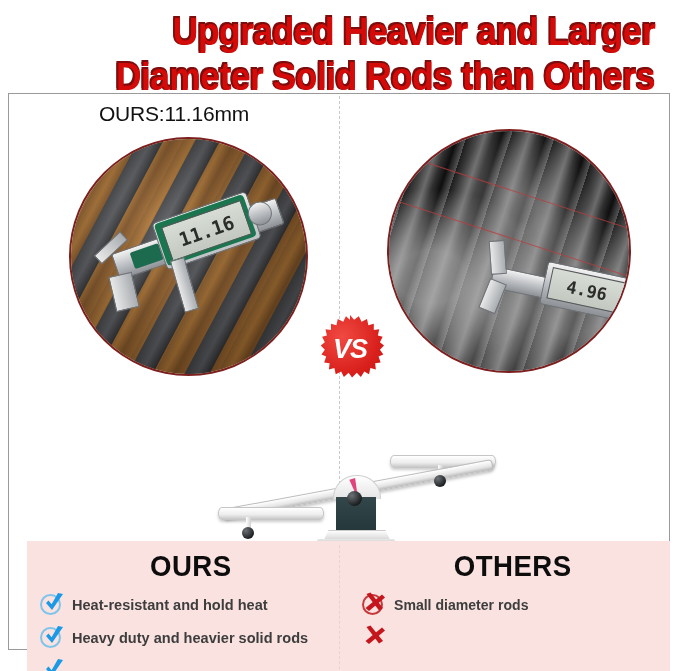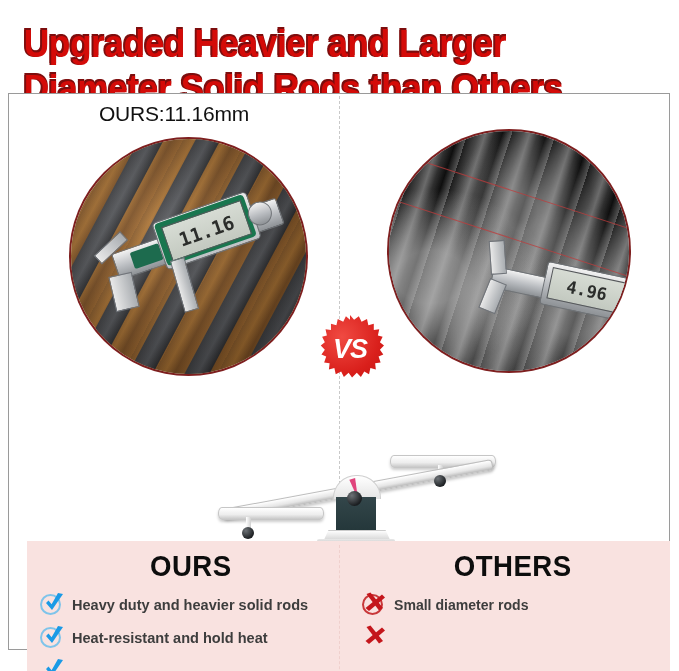--- a/index.html
+++ b/index.html
@@ -11,25 +11,25 @@
     width: 679px;
     height: 671px;
     position: relative;
     font-family: "Liberation Sans", sans-serif;
     overflow: hidden;
   }
 
   
   .title-block {
     position: absolute;
-    top: 16px;
+    top: 4px;
     left: 0;
     width: 679px;
     height: 100px;
-    text-align: left;
+    text-align: right;
   }
   .title-line {
     font-family: "Liberation Sans Narrow", "Liberation Sans", sans-serif;
     font-weight: 900;
     font-size: 38px;
     line-height: 45px;
     letter-spacing: -0.5px;
     color: #d40b08;
     text-shadow:
       -2px -2px 0 #7d0d0d,
@@ -498,31 +498,31 @@
       <div class="col col-ours">
         <div class="col-heading">OURS</div>
 
         <div class="item">
           <span class="item-icon">
             <span class="ico-circle-blue"></span>
             <svg class="ico-check" viewBox="0 0 24 24">
                 <path d="M4 12 L10 19 L21 3 L16 2 L9.6 13.2 L6.5 9.6 Z" fill="#1a9ae6"></path>
               </svg>
           </span>
-          <span class="item-text">Heavy duty and heavier solid rods</span>
+          <span class="item-text">Heat-resistant and hold heat</span>
         </div>
 
         <div class="item">
           <span class="item-icon">
             <span class="ico-circle-blue"></span>
             <svg class="ico-check" viewBox="0 0 24 24">
                 <path d="M4 12 L10 19 L21 3 L16 2 L9.6 13.2 L6.5 9.6 Z" fill="#1a9ae6"></path>
               </svg>
           </span>
-          <span class="item-text">Heat-resistant and hold heat</span>
+          <span class="item-text">Heavy duty and heavier solid rods</span>
         </div>
 
         <div class="item">
           <span class="item-icon">
 
             <svg class="ico-check" viewBox="0 0 24 24">
                 <path d="M4 12 L10 19 L21 3 L16 2 L9.6 13.2 L6.5 9.6 Z" fill="#1a9ae6"></path>
               </svg>
           </span>
 

